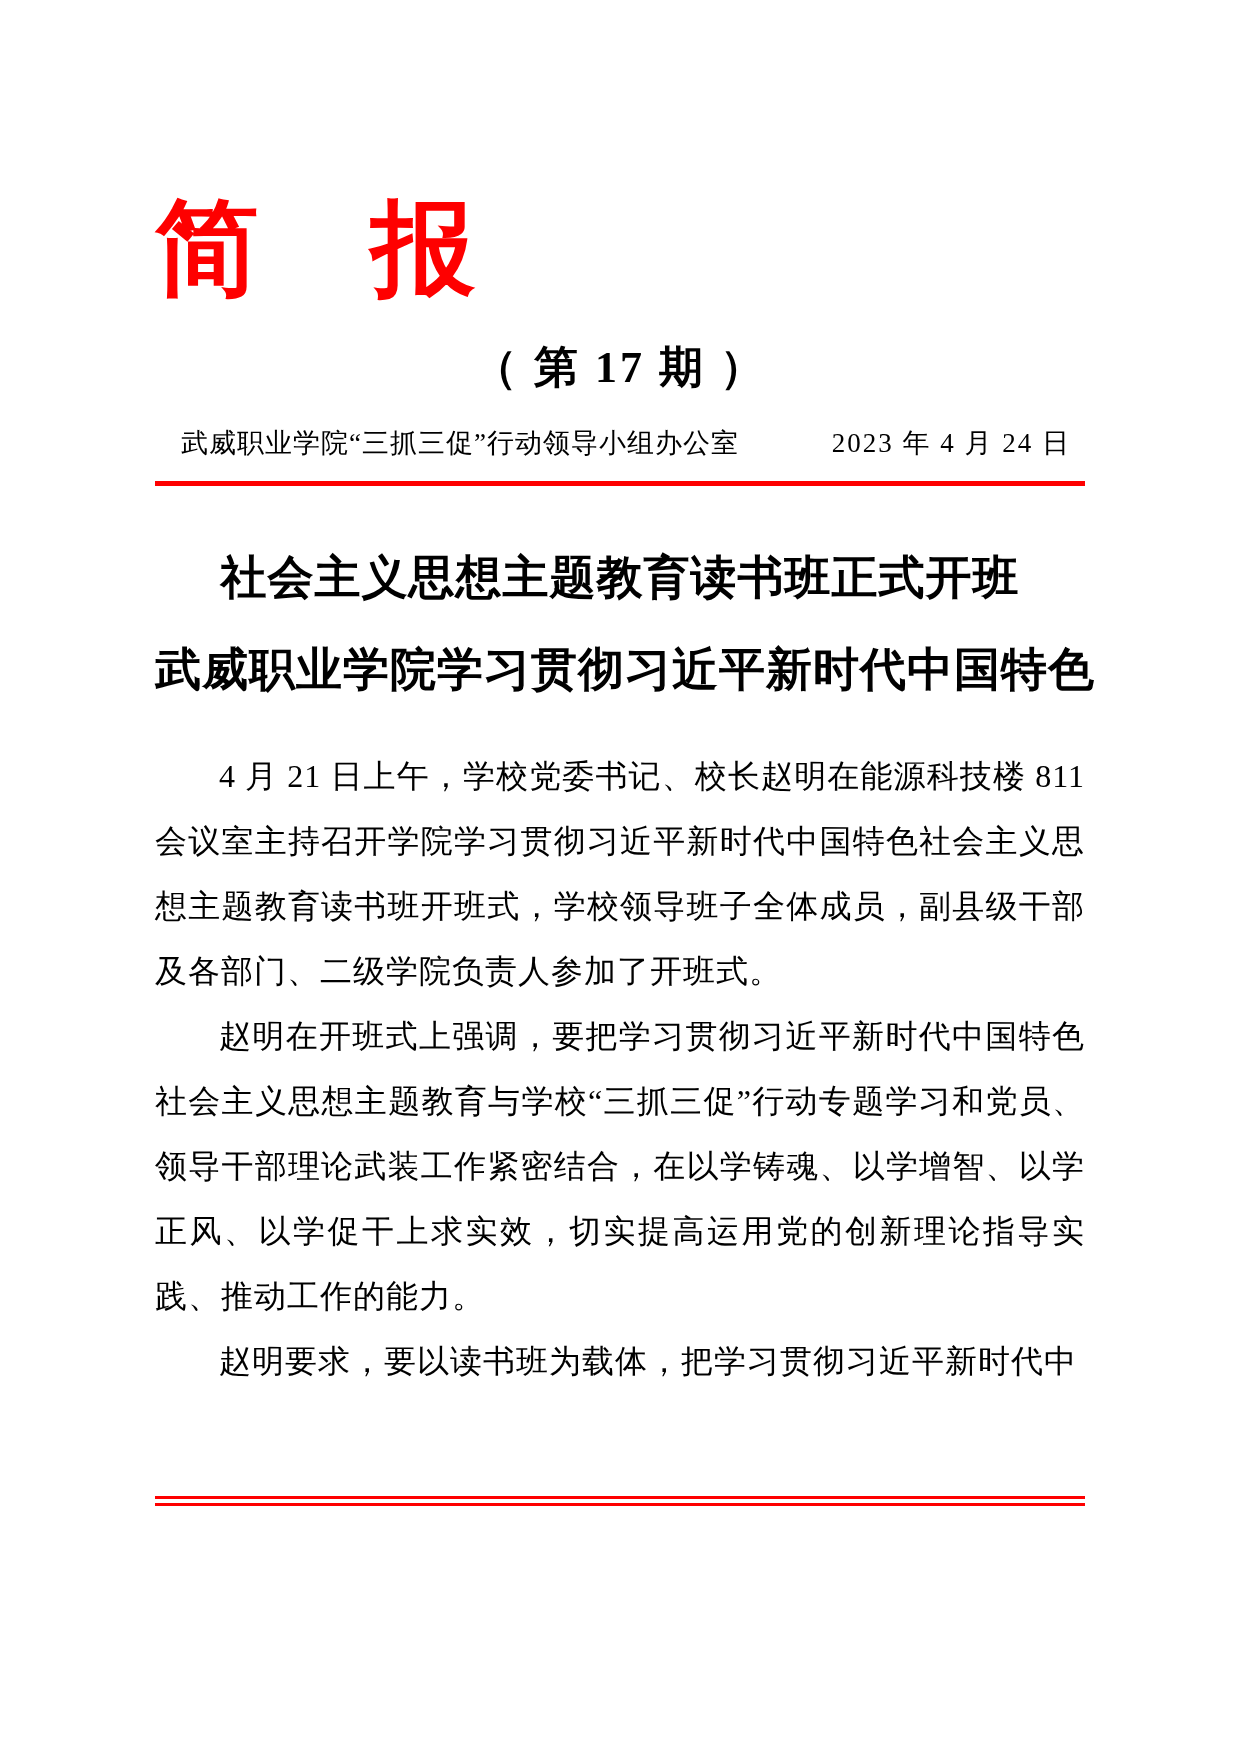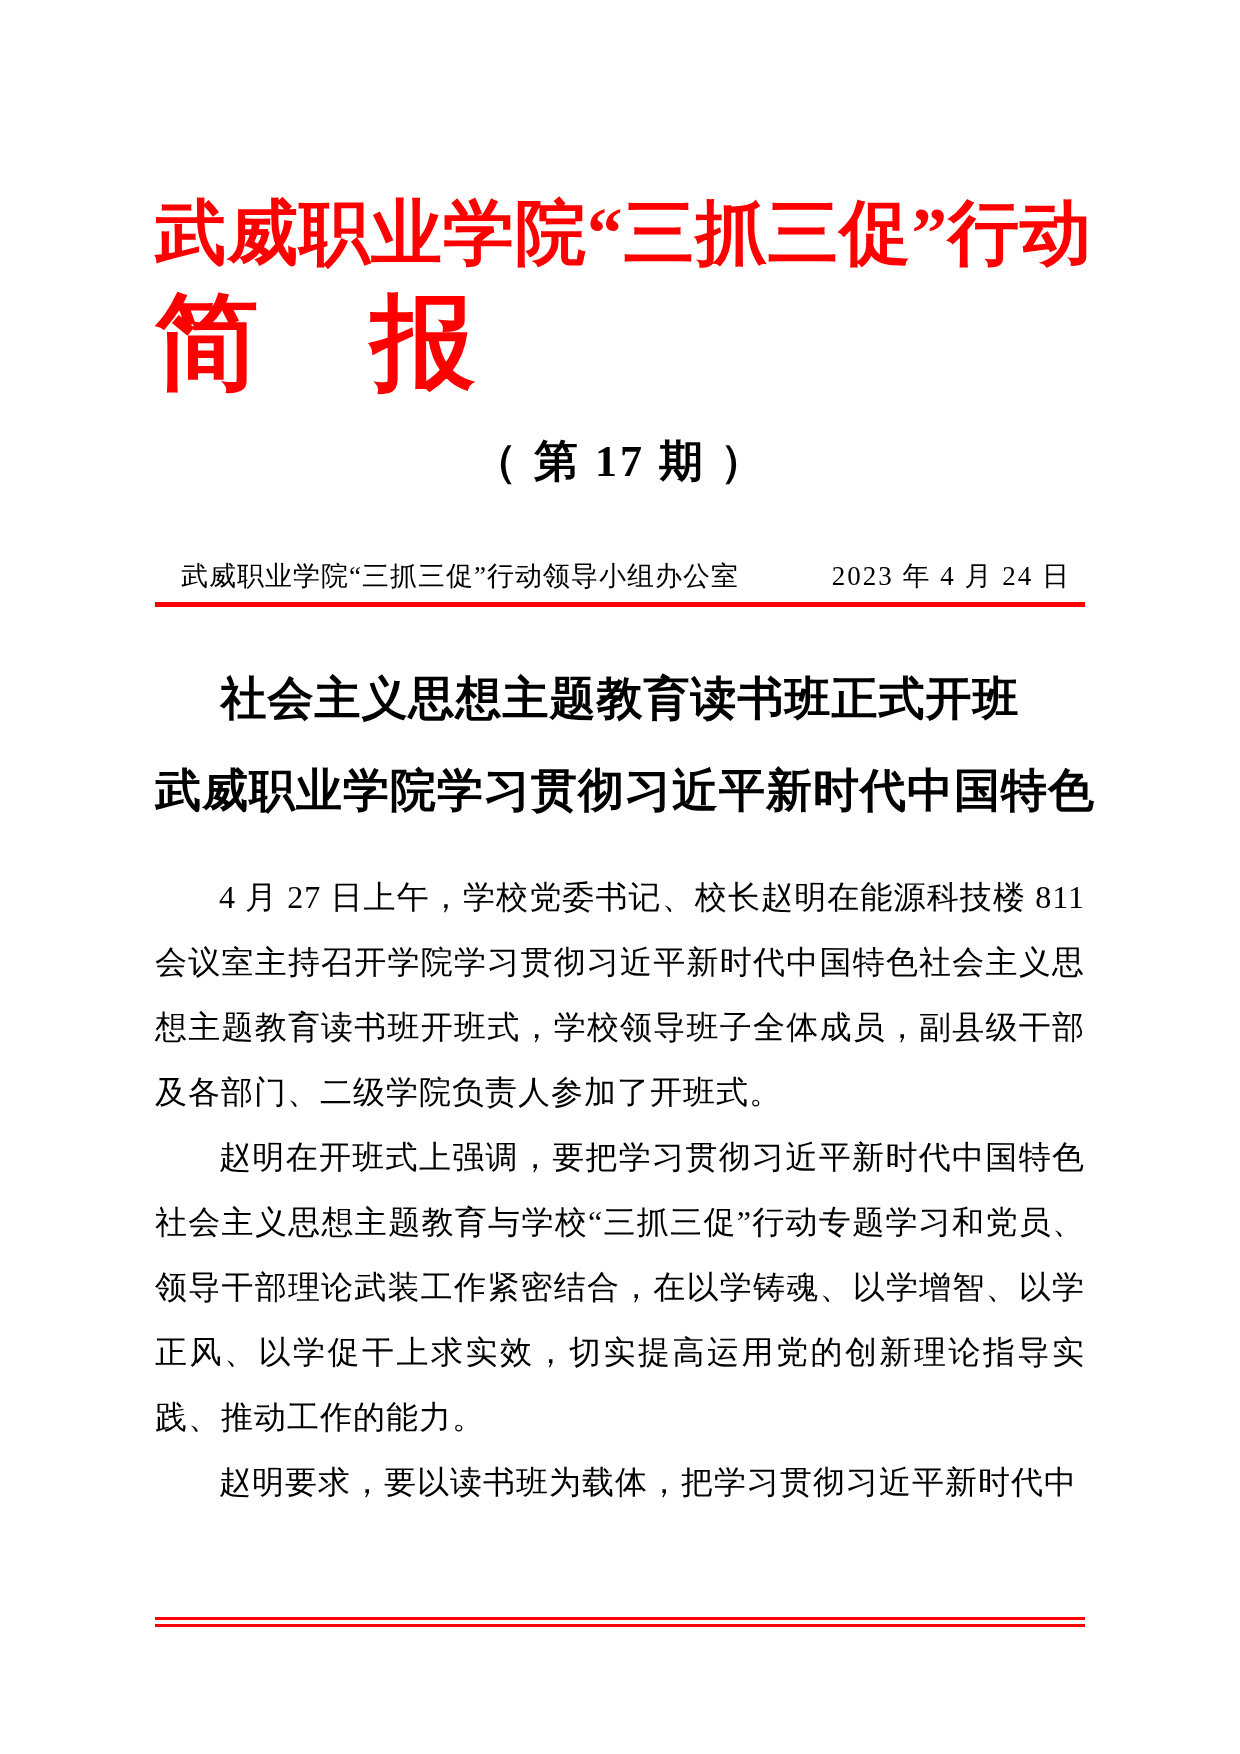--- a/index.html
+++ b/index.html
@@ -42,27 +42,27 @@
   }
   .issue-line {
     margin-top: 34px;
     font-size: 44px;
     line-height: 56px;
     font-weight: 600;
     text-align: center;
     letter-spacing: 3px;
   }
   .issuer-row {
-    margin-top: 68px;
+    margin-top: 29px;
     display: flex;
     justify-content: space-between;
     align-items: flex-start;
     font-size: 27px;
     line-height: 36px;
-    padding: 0 14px 8px 26px;
+    padding: 0 14px 20px 26px;
     border-bottom: 5px solid #fe0000;
   }
   .issuer-office { letter-spacing: 1px; }
   .issue-date { letter-spacing: 2px; }
   
   .article-title {
     margin-top: 46px;
     font-size: 46px;
     font-weight: bold;
     text-align: center;
@@ -92,39 +92,38 @@
     background: transparent;
   }
 </style>
 </head>
 <body>
 
 <div class="page">
   <div class="content">
 
     <header>
-      <div class="masthead-org">武威职业学院“三抓三促”行动</div>
 
       <div class="masthead-brief">简　报</div>
 
       <div class="issue-line">（ 第 17 期 ）</div>
 
       <div class="issuer-row">
         <span class="issuer-office">武威职业学院“三抓三促”行动领导小组办公室</span>
         <span class="issue-date">2023 年 4 月 24 日</span>
       </div>
     </header>
 
     <h1 class="article-title">
       <div class="t-line">社会主义思想主题教育读书班正式开班</div>
       <div class="t-line">武威职业学院学习贯彻习近平新时代中国特色</div>
     </h1>
 
     <div class="article-body">
-      <p>4 月 27 日上午，学校党委书记、校长赵明在能源科技楼 811 会议室主持召开学院学习贯彻习近平新时代中国特色社会主义思想主题教育读书班开班式，学校领导班子全体成员，副县级干部及各部门、二级学院负责人参加了开班式。</p>
+      <p>4 月 21 日上午，学校党委书记、校长赵明在能源科技楼 811 会议室主持召开学院学习贯彻习近平新时代中国特色社会主义思想主题教育读书班开班式，学校领导班子全体成员，副县级干部及各部门、二级学院负责人参加了开班式。</p>
       <p>赵明在开班式上强调，要把学习贯彻习近平新时代中国特色社会主义思想主题教育与学校“三抓三促”行动专题学习和党员、领导干部理论武装工作紧密结合，在以学铸魂、以学增智、以学正风、以学促干上求实效，切实提高运用党的创新理论指导实践、推动工作的能力。</p>
       <p>赵明要求，要以读书班为载体，把学习贯彻习近平新时代中</p>
     </div>
 
     <div class="footer-rule"></div>
 
   </div>
 </div>
 
 </body></html>

